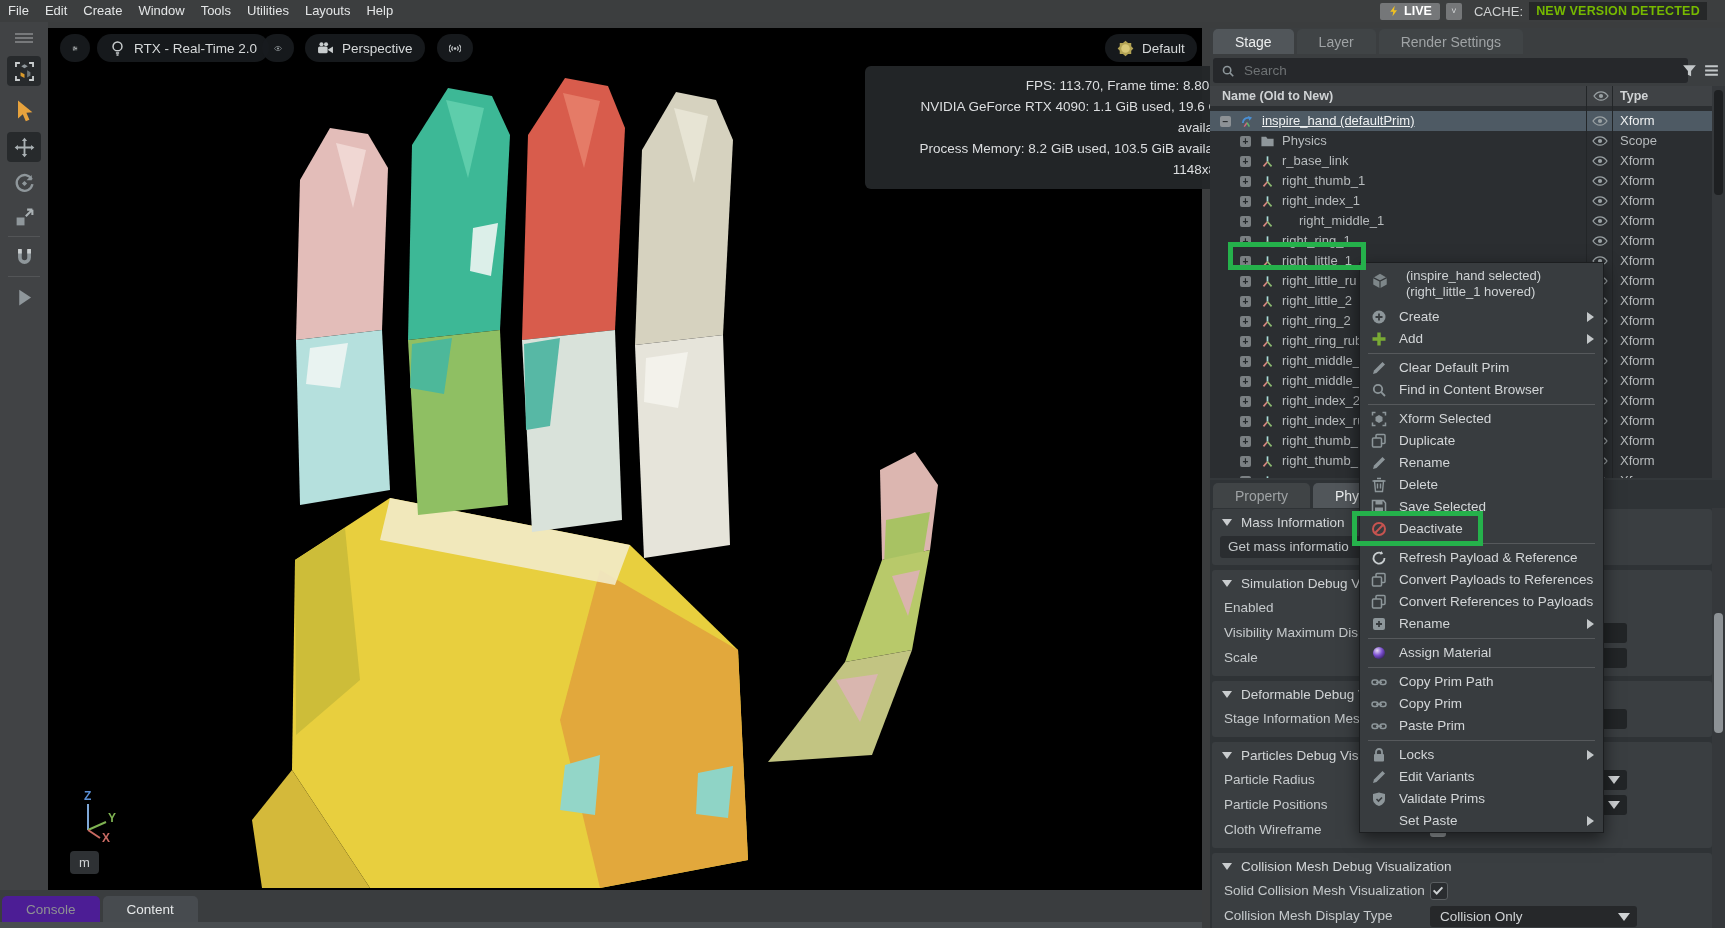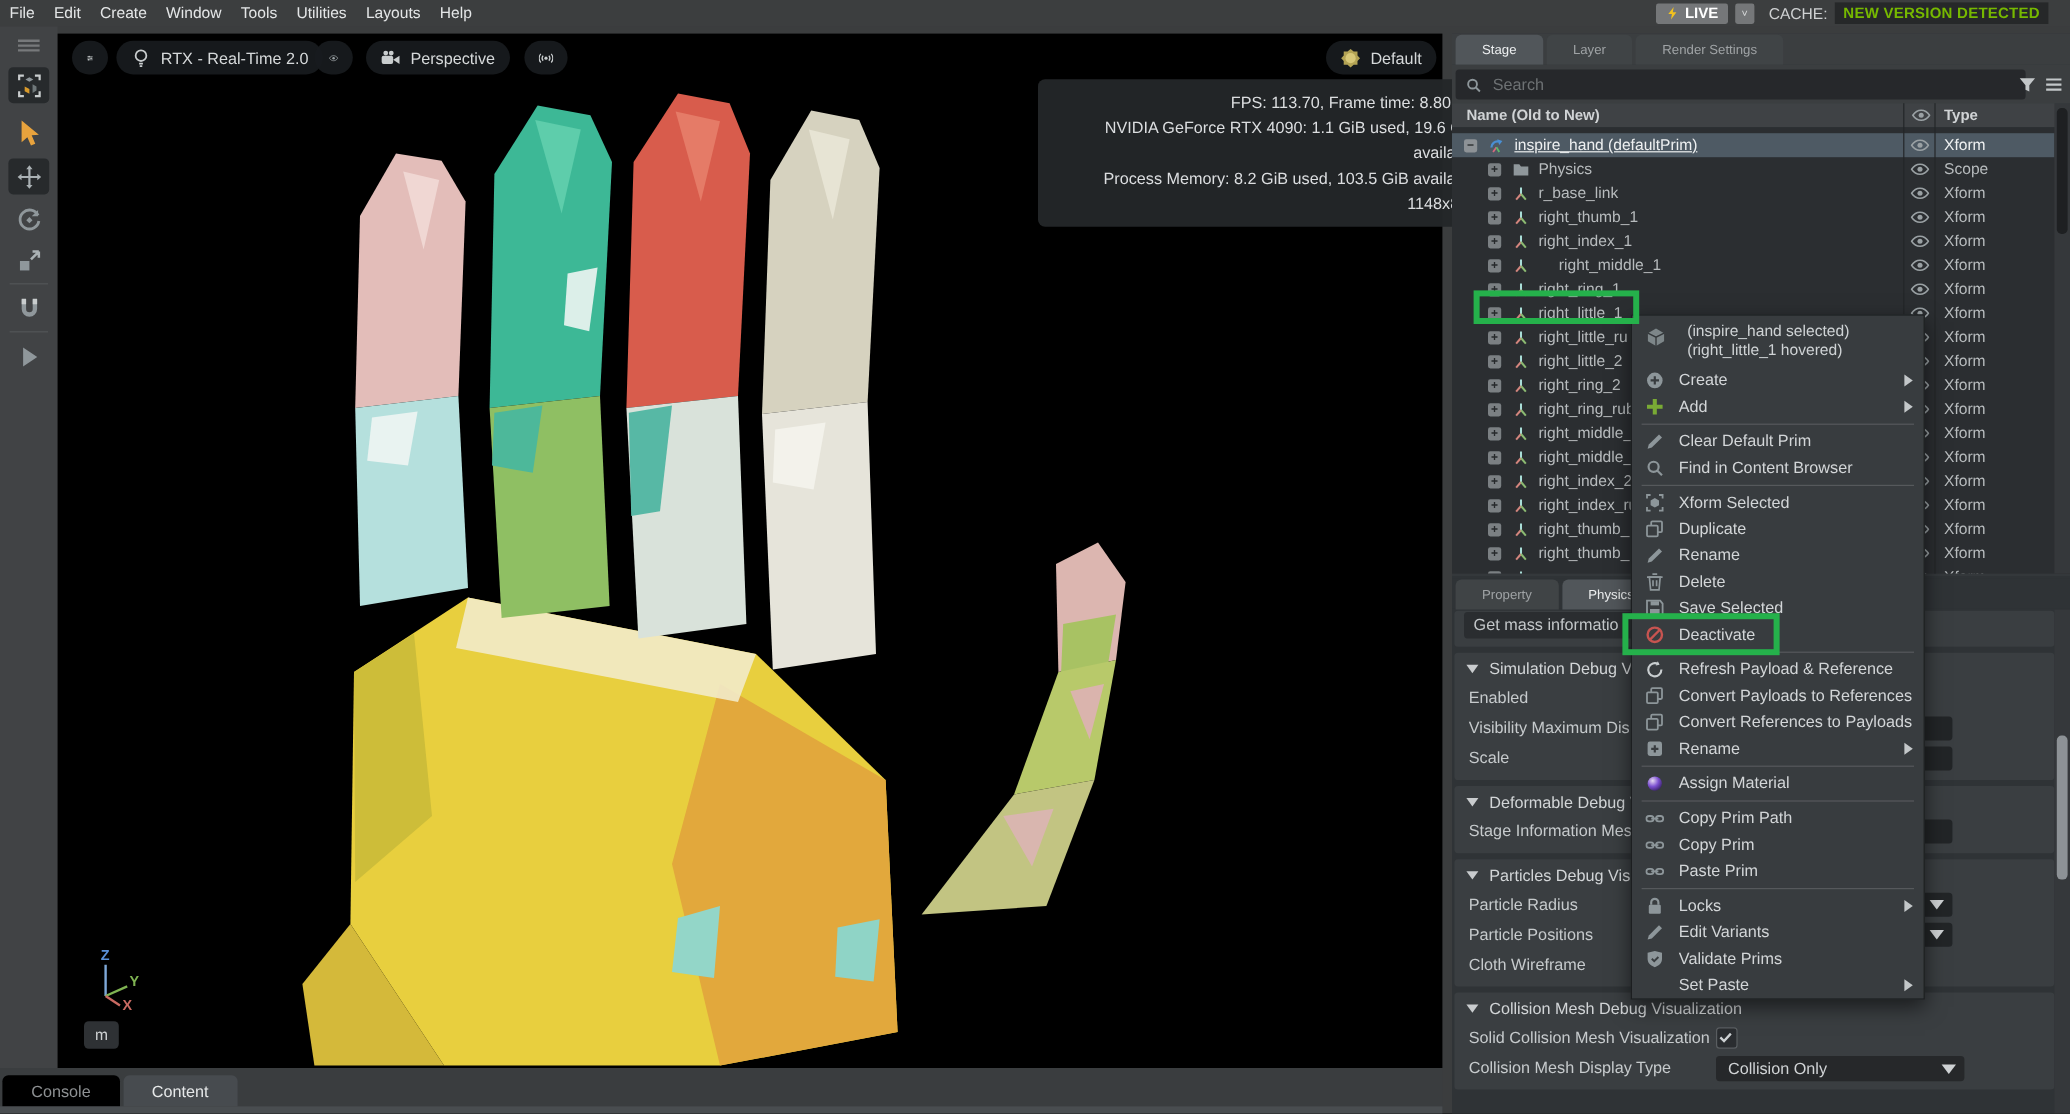--- a/index.html
+++ b/index.html
@@ -36,21 +36,21 @@
   #stats-box{position:absolute;right:-43px;top:38px;width:352px;background:rgba(35,38,41,.96);border-radius:6px;
              padding:9px 14px;text-align:right;color:#dcdee0;font-size:13.5px;line-height:21px}
   #axis-gizmo{position:absolute;left:24px;bottom:48px;width:48px;height:52px;font-size:12px;font-weight:bold}
   #unit-chip{position:absolute;left:22px;bottom:16px;width:29px;height:23px;background:#2e3134;border-radius:4px;
              color:#cfd2d4;font-size:13px;display:flex;align-items:center;justify-content:center}
 
   
   #rightpanel{left:1210px;top:28px;width:515px;height:900px;background:#34383b}
   #stage-tabs{position:absolute;left:0;top:0;width:515px;height:26px;background:#3b3e40;display:flex;gap:3px;padding-left:3px}
   .ptab{height:25px;margin-top:1px;border-radius:5px 5px 0 0;padding:0 22px;display:flex;align-items:center;
-        font-size:11px;color:#9fa3a5;background:#404446}
+        font-size:14px;color:#9fa3a5;background:#404446}
   .ptab.active{background:#51565a;color:#eceeef}
   #search-row{position:absolute;left:0;top:26px;width:515px;height:32px;background:#3b3e40}
   #search-box{position:absolute;left:3px;top:4px;width:459px;height:25px;background:#26282b;border-radius:3px;
               display:flex;align-items:center;padding:0 8px;gap:7px}
   #search-box .icon{width:14px;height:14px}
   #search-input{background:transparent;border:none;outline:none;color:#b9bcbe;font-size:13.5px;width:400px;font-family:"Liberation Sans",sans-serif}
   #search-input::placeholder{color:#6e7274}
   .srch-tool{position:absolute;top:8px;width:17px;height:17px}
   #col-header{position:absolute;left:0;top:58px;width:515px;height:20px;background:#3f4245;font-size:12.5px;color:#d0d3d5;font-weight:bold}
   #tree{position:absolute;left:0;top:78px;width:515px;height:372px;background:#2b2e31;overflow:hidden}
@@ -104,21 +104,21 @@
            border-bottom:5px solid transparent;border-left:7px solid #c3c7c9}
   .ctx-sep{height:1px;background:#56595c;margin:3px 8px}
 
   
   .green-box{position:absolute;border:5px solid #25b14b;z-index:10;pointer-events:none}
 
   
   #bottombar{left:0;top:890px;width:1202px;height:38px;background:#3a3d3f}
   #bottom-tabs{position:absolute;left:2px;top:6px;display:flex;gap:3px}
   .btab{height:26px;border-radius:5px 5px 0 0;padding:0 24px;display:flex;align-items:center;font-size:13.5px;
-        color:#8e9193;background:#000000}
+        color:#8e9193;background:#4c1d95}
   .btab.active{background:#474b4f;color:#e6e8e9}
   #bottom-strip{position:absolute;left:0;top:32px;width:1202px;height:6px;background:#494d50}
 </style>
 </head>
 <body>
 
 <div id="menubar" class="abs">
   <span id="menubar-items"><span class="menu-item">File</span><span class="menu-item">Edit</span><span class="menu-item">Create</span><span class="menu-item">Window</span><span class="menu-item">Tools</span><span class="menu-item">Utilities</span><span class="menu-item">Layouts</span><span class="menu-item">Help</span></span>
   <div id="menubar-right">
     <div id="live-btn">
@@ -711,20 +711,24 @@
       <div id="stage-thumb"></div>
     </div>
 
   <div id="prop-area">
     <div id="prop-tabs">
         <div class="ptab">Property</div>
         <div class="ptab active">Physics D</div>
       </div>
     <div id="prop-sections">
         <div class="psec">
+          <div class="psec-title">
+            <span class="tri"></span>
+            <span>Mass Information</span>
+          </div>
           <div class="prow">
             <div class="pbtn">Get mass informatio</div>
           </div>
         </div>
         <div class="psec">
           <div class="psec-title">
             <span class="tri"></span>
             <span>Simulation Debug Vi</span>
           </div>
           <div class="prow">

